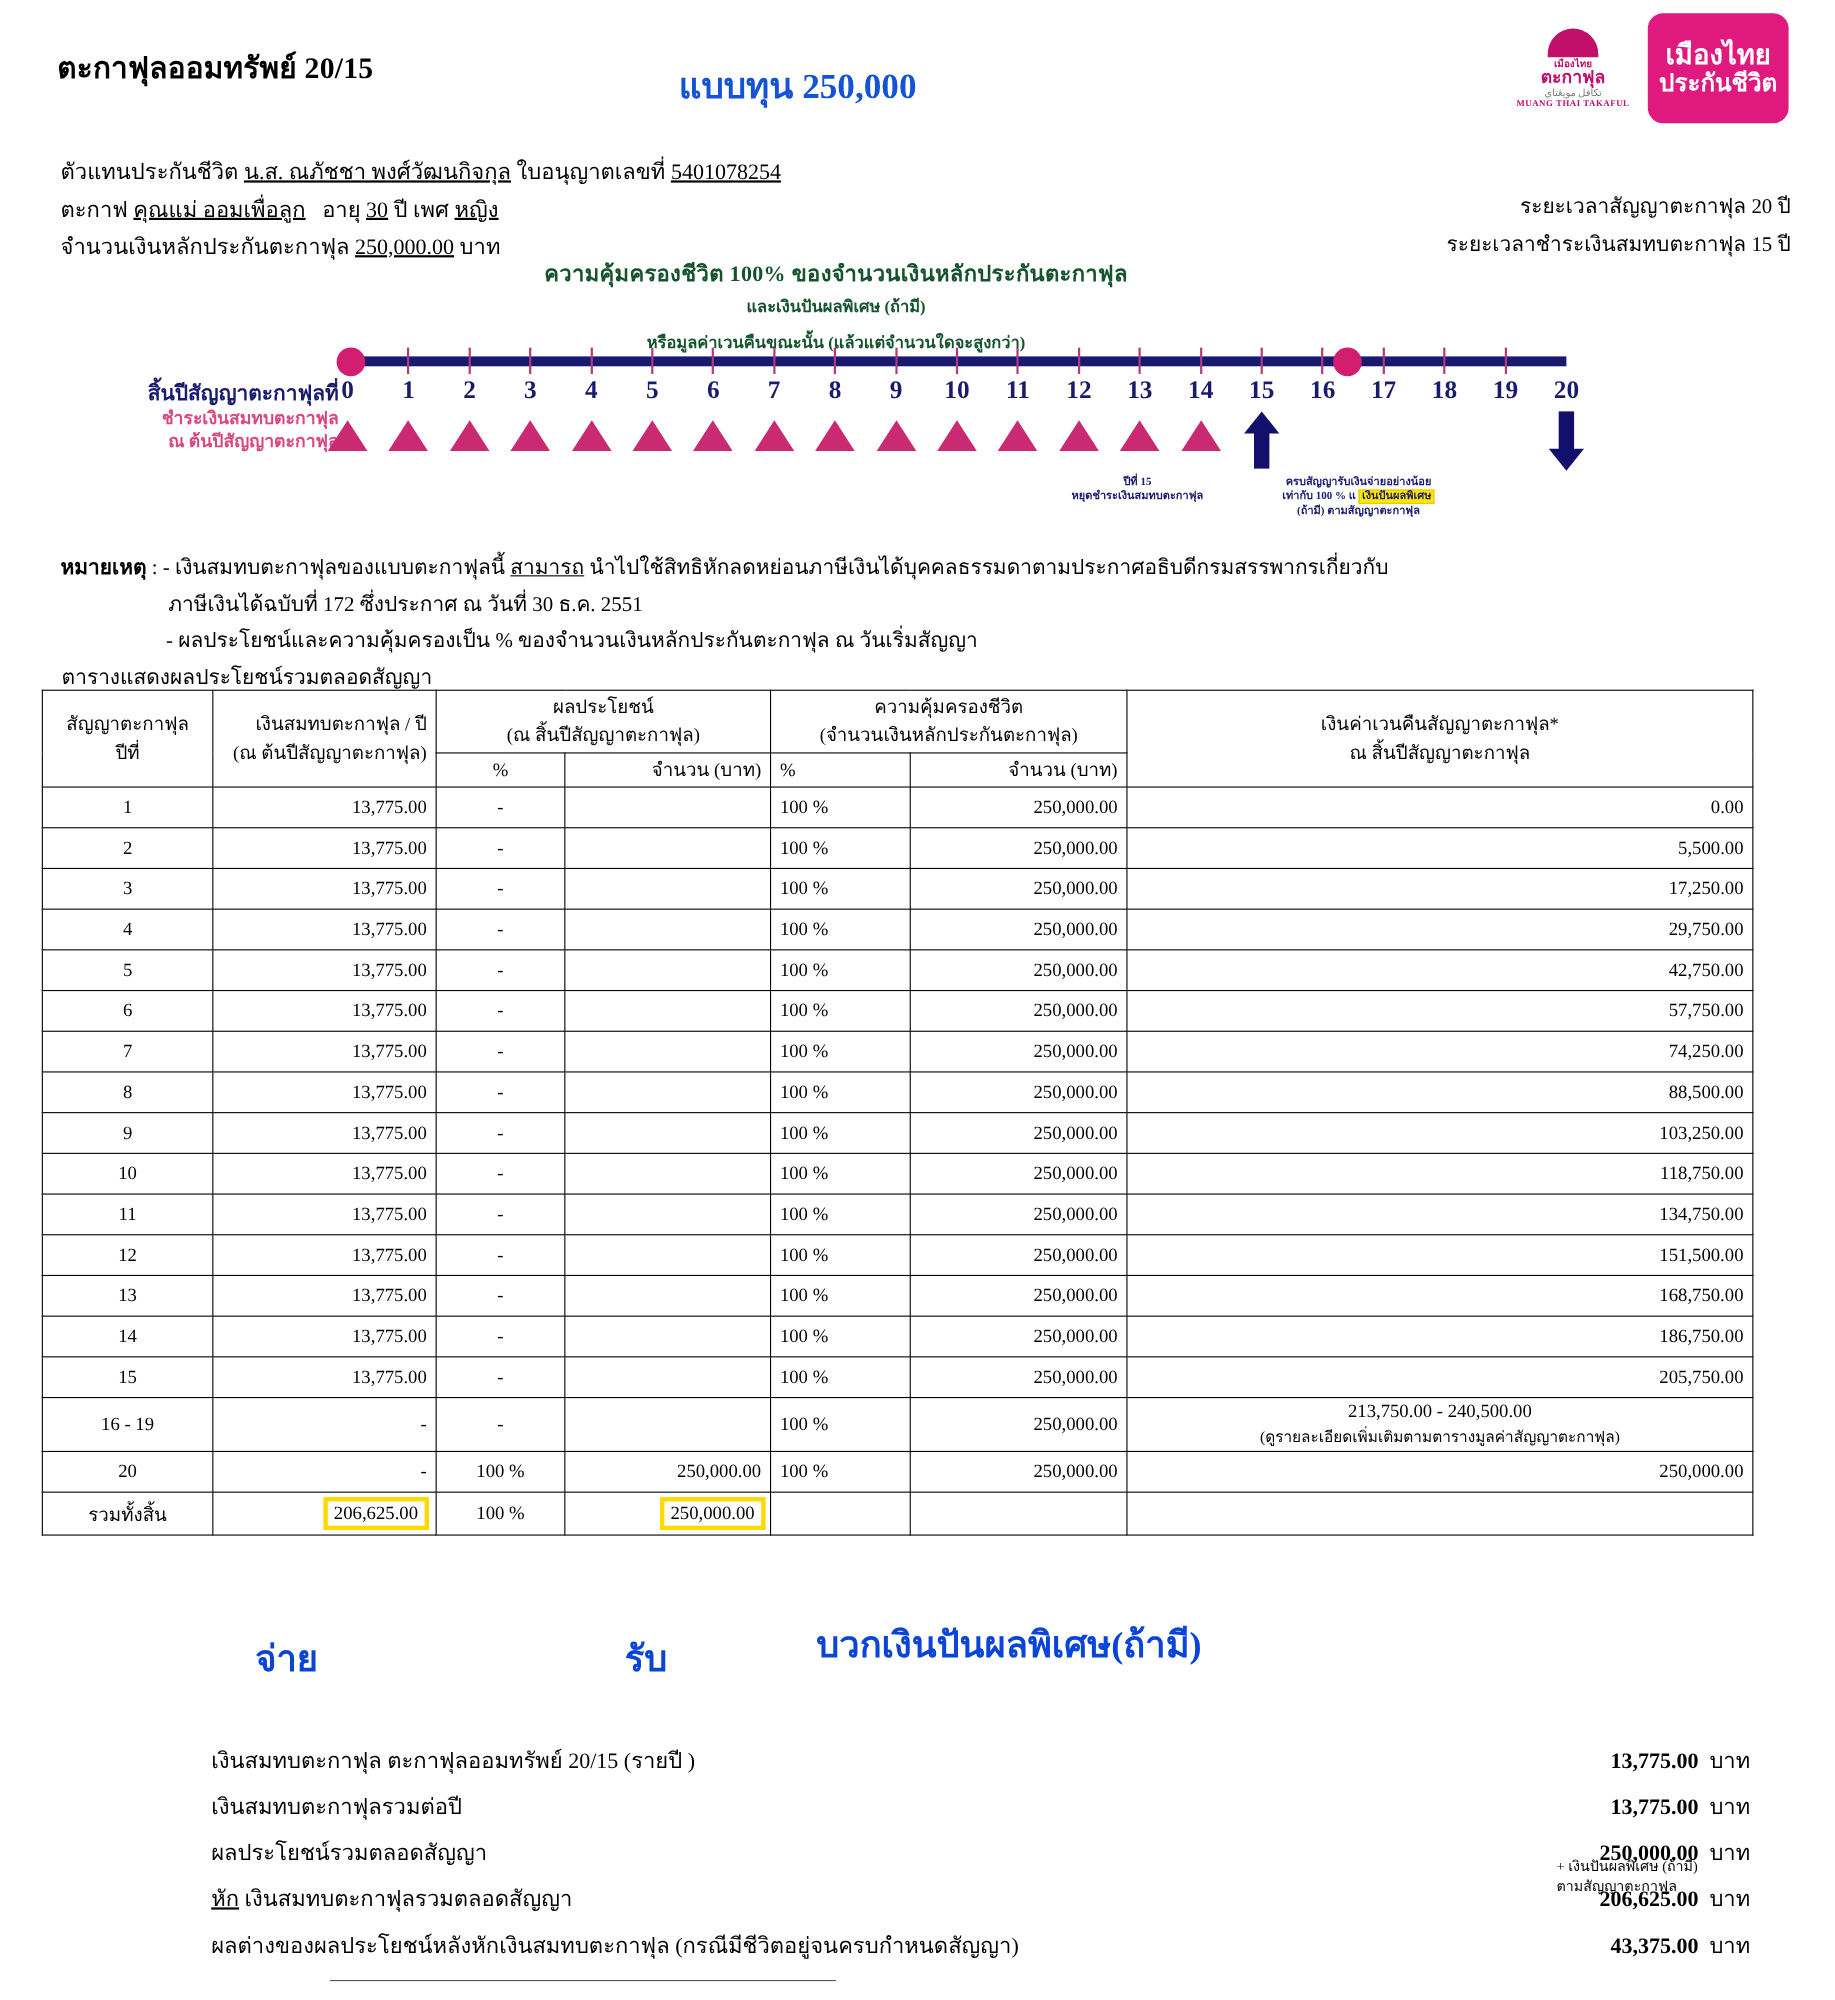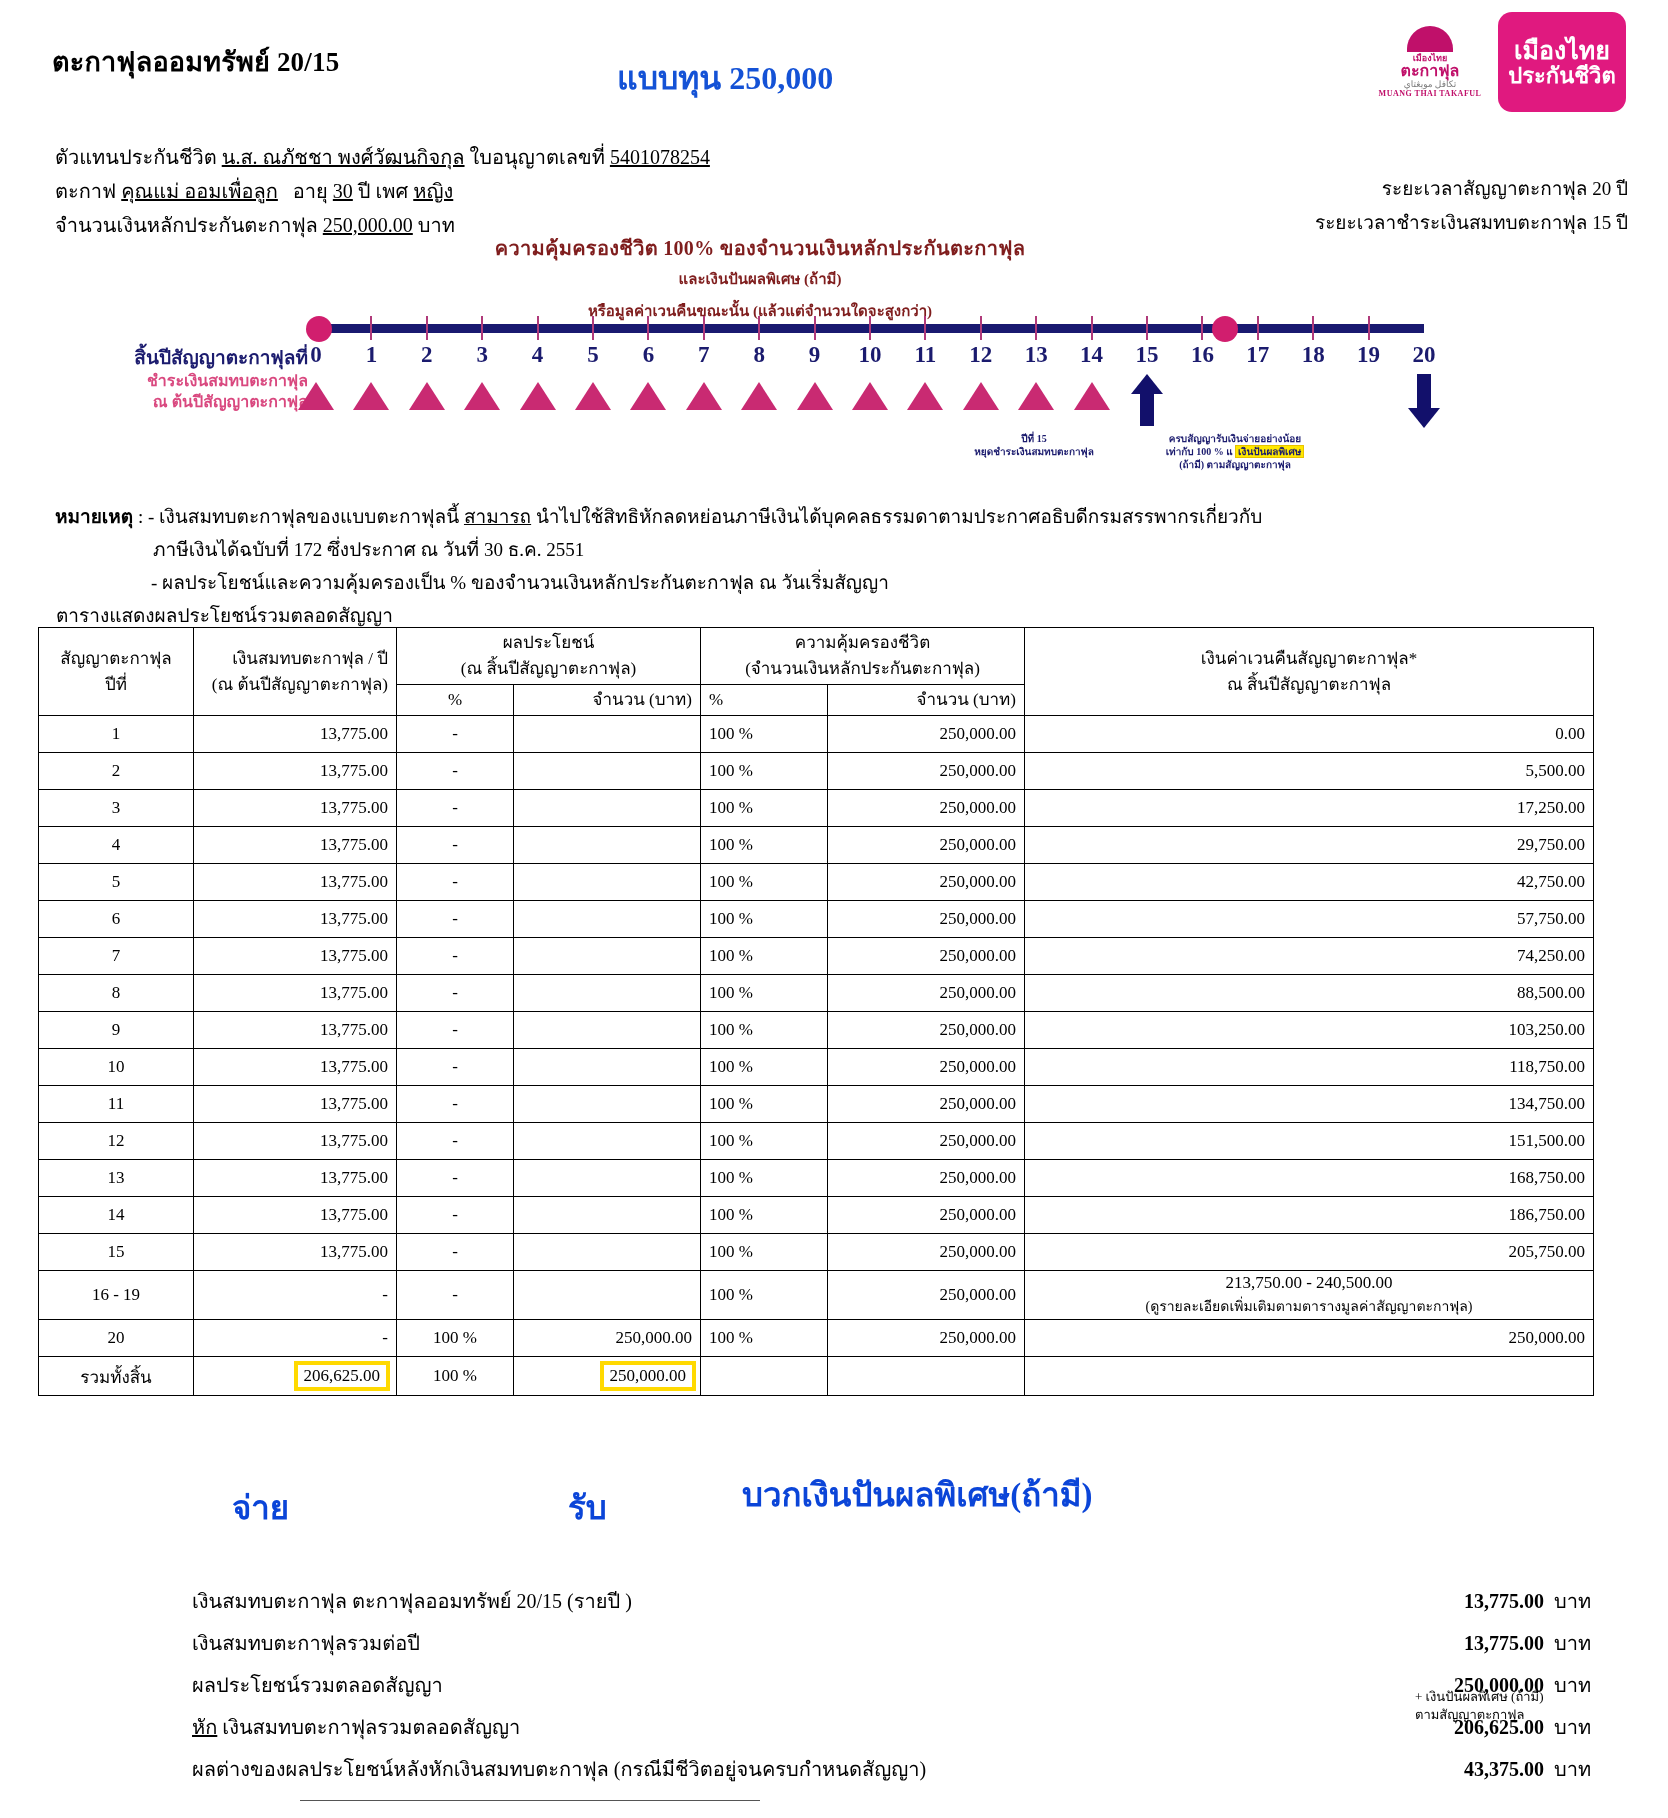--- a/index.html
+++ b/index.html
@@ -48,21 +48,21 @@
 
   
   .info{position:absolute;left:55px;top:140px;font-size:20px;line-height:34px;}
   .info .u{text-decoration:underline;}
   .right-info{position:absolute;right:40px;top:172px;font-size:19px;line-height:34px;text-align:right;}
 
   
   .diagram{
     position:absolute;left:120px;top:228px;width:1280px;height:262px;
   }
-  .dg-head{text-align:center;color:#7f1d1d;font-weight:bold;}
+  .dg-head{text-align:center;color:#14532d;font-weight:bold;}
   .dg-h1{font-size:20px;letter-spacing:.3px;margin-top:4px;}
   .dg-h2{font-size:15px;margin-top:8px;}
   .dg-h3{font-size:15px;margin-top:3px;}
 
   .tl-label{
     position:absolute;left:0px;top:114px;width:188px;text-align:right;
     color:#1b1b6e;font-weight:bold;font-size:19px;
   }
   .tl-label2{
     position:absolute;left:0px;top:142px;width:188px;text-align:right;

